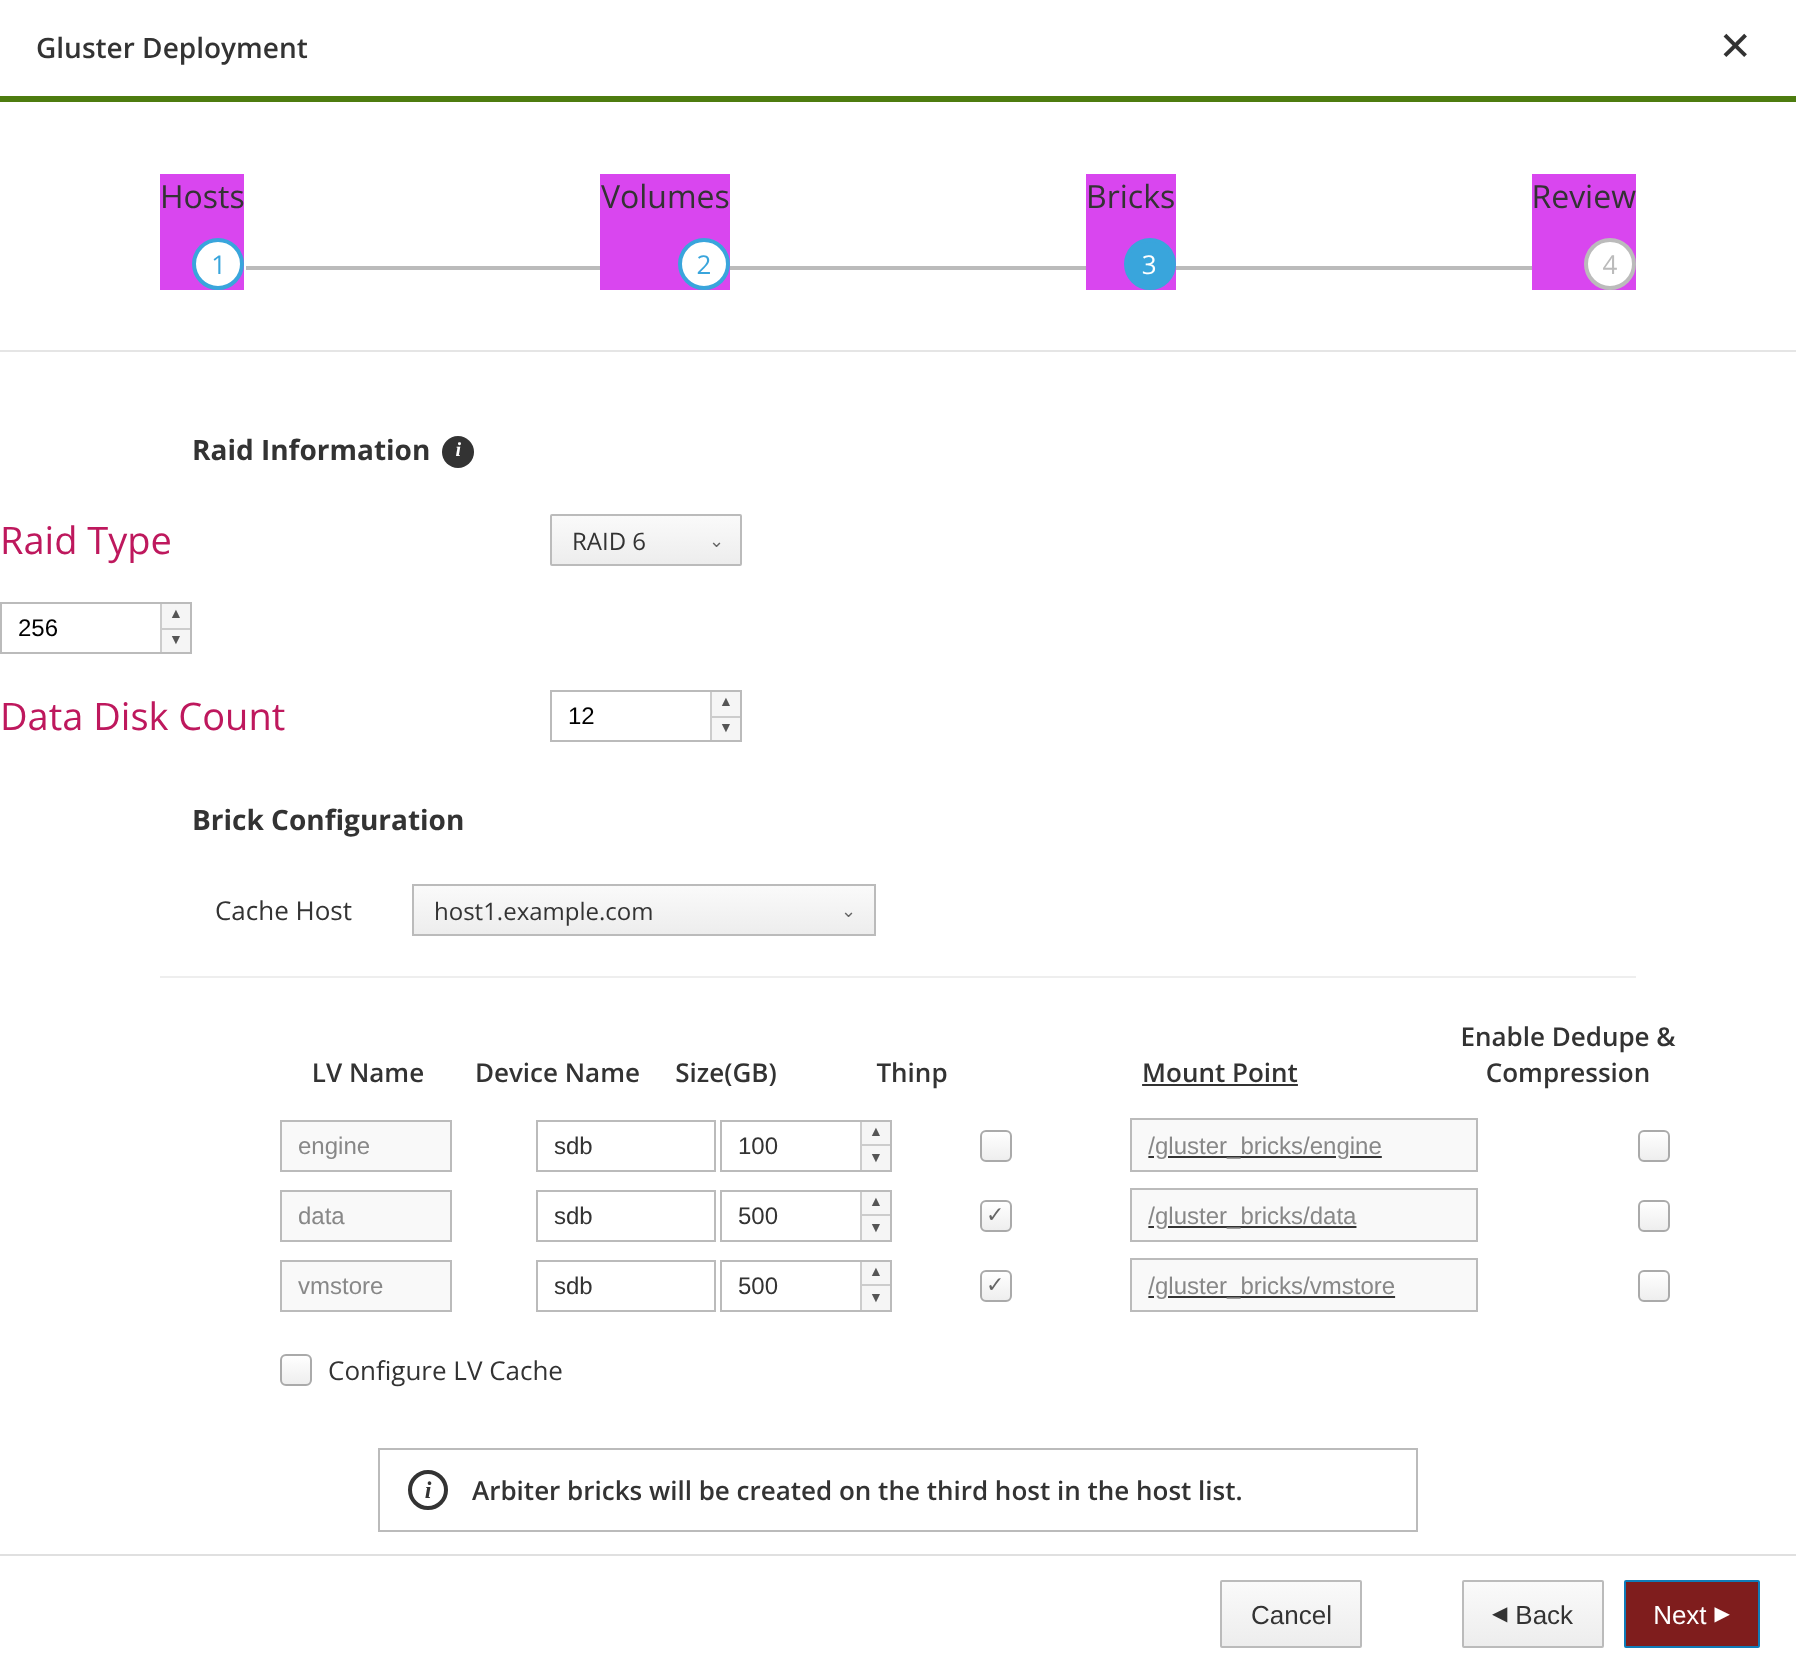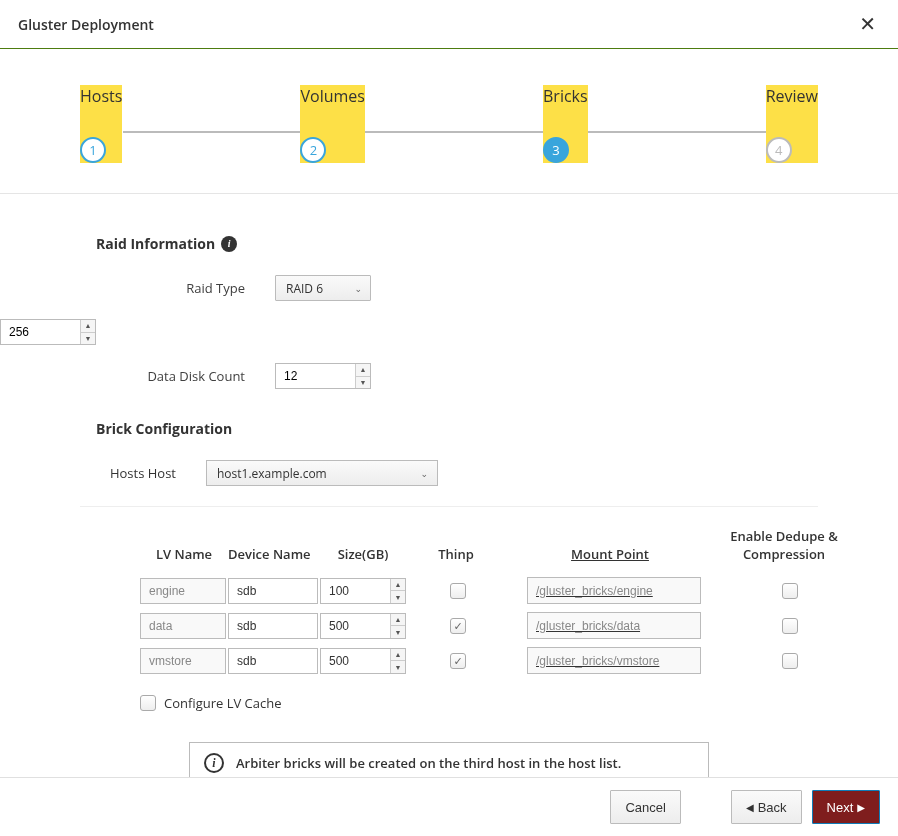--- a/index.html
+++ b/index.html
@@ -10,21 +10,21 @@
       background: #fff;
       width: 898px;
       height: 836px;
       position: relative;
     }
     .dialog-header {
       display: flex;
       justify-content: space-between;
       align-items: center;
       padding: 14px 18px;
-      border-bottom: 1px solid #4d7c0f;
+      border-bottom: 3px solid #4d7c0f;
     }
     .dialog-title {
       font-size: 14px;
       font-weight: 600;
       color: #333;
     }
     .close-btn {
       font-size: 20px;
       color: #333;
       cursor: pointer;
@@ -37,24 +37,23 @@
       display: flex;
       justify-content: space-between;
       align-items: flex-start;
       padding: 36px 80px 30px 80px;
       border-bottom: 1px solid #e5e5e5;
       position: relative;
     }
     .step {
       display: flex;
       flex-direction: column;
-      align-items: flex-start;
+      align-items: flex-end;
       z-index: 2;
-      background: #fde047;
-      gap: 20px;
+      background: #d946ef;
     }
     .step-label {
       font-size: 16px;
       color: #333;
       margin-bottom: 10px;
       font-weight: 400;
     }
     .step-circle {
       width: 26px;
       height: 26px;
@@ -116,24 +115,23 @@
       font-style: italic;
       font-weight: bold;
     }
     .form-row {
       display: flex;
       align-items: center;
       margin-bottom: 18px;
     }
     .form-label {
       width: 275px;
-      text-align: right;
       padding-right: 30px;
-      font-size: 13px;
-      color: #404040;
+      font-size: 19px;
+      color: #be185d;
     }
     .select-wrap {
       position: relative;
       display: inline-block;
     }
     .select-box {
       height: 26px;
       border: 1px solid #bbb;
       background: linear-gradient(#fafafa,#ededed);
       padding: 0 28px 0 10px;
@@ -219,40 +217,40 @@
     }
     .brick-header {
       display: flex;
       font-weight: 600;
       font-size: 13px;
       color: #333;
       margin-bottom: 14px;
       align-items: flex-end;
     }
     .col-lv { width: 88px; text-align: center;}
-    .col-dev { width: 92px;text-align: left; }
+    .col-dev { width: 92px;text-align: right; }
     .col-size { width: 86px; text-align: center;}
     .col-thinp { width: 100px; text-align: center; }
     .col-mount { width: 208px; text-align: center; text-decoration: underline; }
     .col-dedupe { width: 140px; text-align: center; line-height:1.4; }
     .brick-row {
       display: flex;
       align-items: center;
       margin-bottom: 8px;
     }
     .text-input {
       height: 26px;
       border: 1px solid #bbb;
       padding: 0 8px;
       font-size: 12px;
       color: #888;
       background: #f9f9f9;
     }
     .text-input.w86 { width: 86px; }
-    .text-input.w90 { width: 90px; background:#fff; color:#333;}
+    .text-input.w90 { width: 90px; background:#fff; color:#333;margin-left:40px;}
     .size-wrap { position: relative; display:inline-block; width:86px;}
     .size-wrap .number-input { width: 86px; background:#fff; color:#333;}
     .mount-input {
       width: 174px;
       height: 27px;
       border: 1px solid #bbb;
       background: #f9f9f9;
       color: #888;
       padding: 0 8px;
       font-size: 12px;
@@ -411,21 +409,21 @@
       <div class="spinner">
         <div class="spinner-btn">▲</div>
         <div class="spinner-btn">▼</div>
       </div>
     </div>
   </div>
 
   <div class="section-title">Brick Configuration</div>
 
   <div class="host-select-row">
-    <div class="host-label">Hosts Host</div>
+    <div class="host-label">Cache Host</div>
     <div class="host-select">
       <span>host1.example.com</span>
       <span class="select-caret">⌄</span>
     </div>
   </div>
 
   <hr class="separator">
 
   <div class="brick-table">
     <div class="brick-header">

